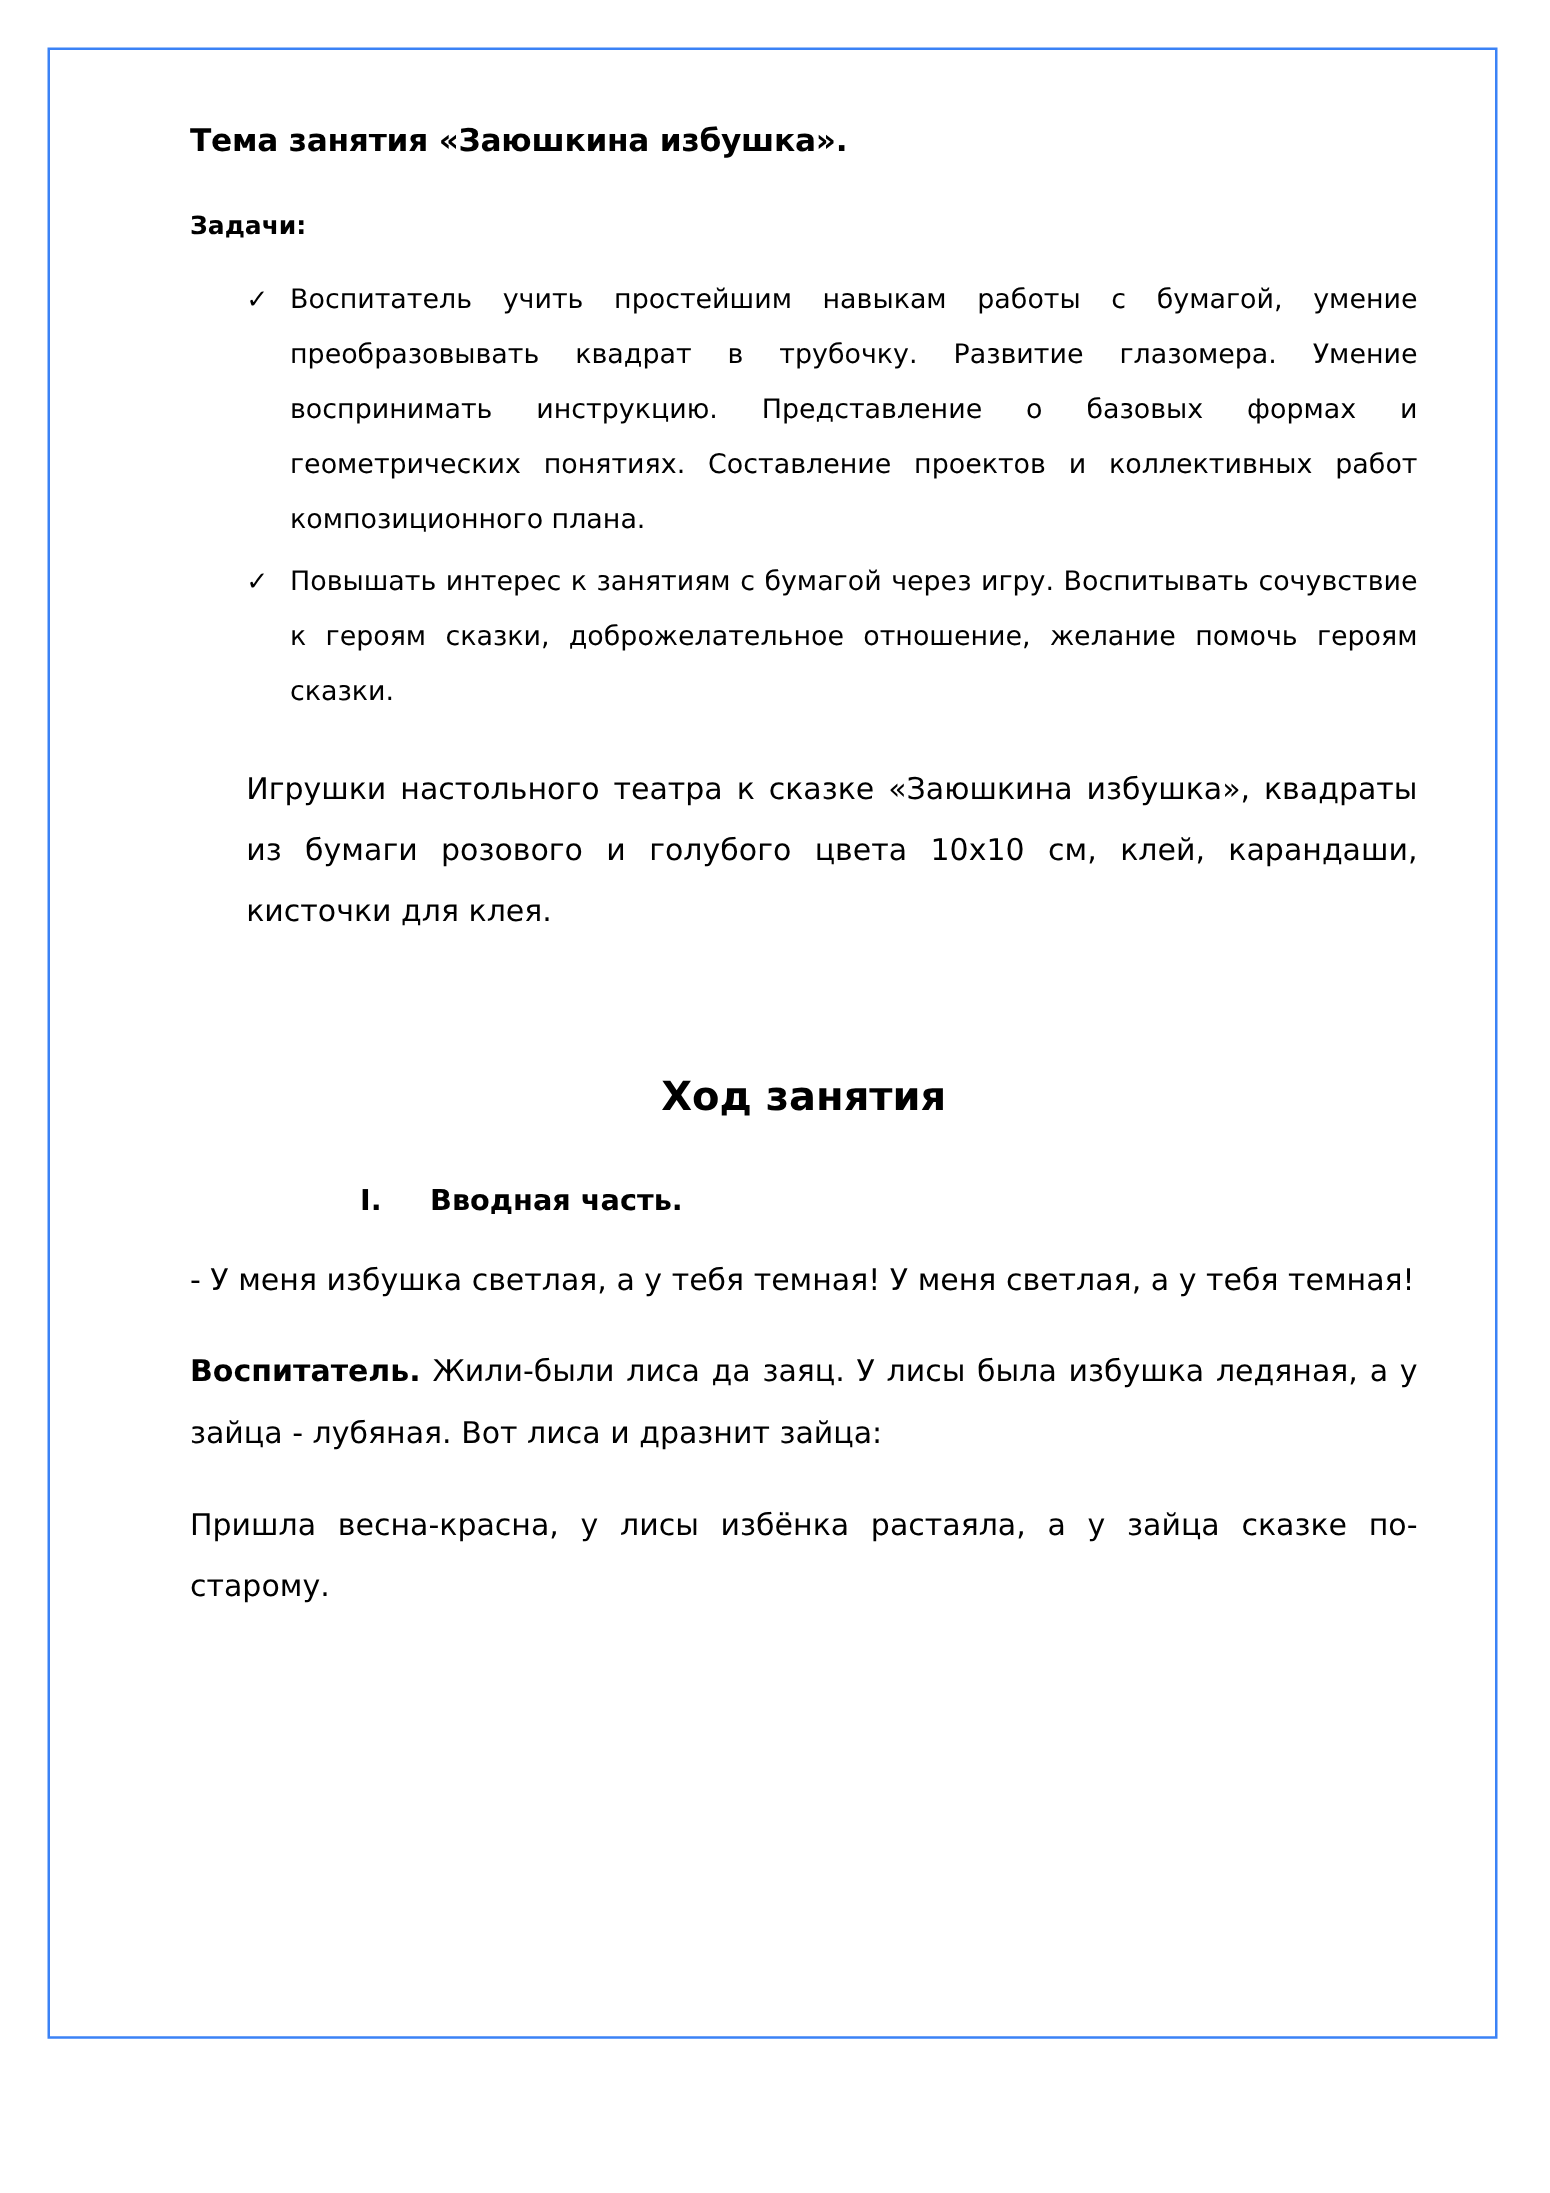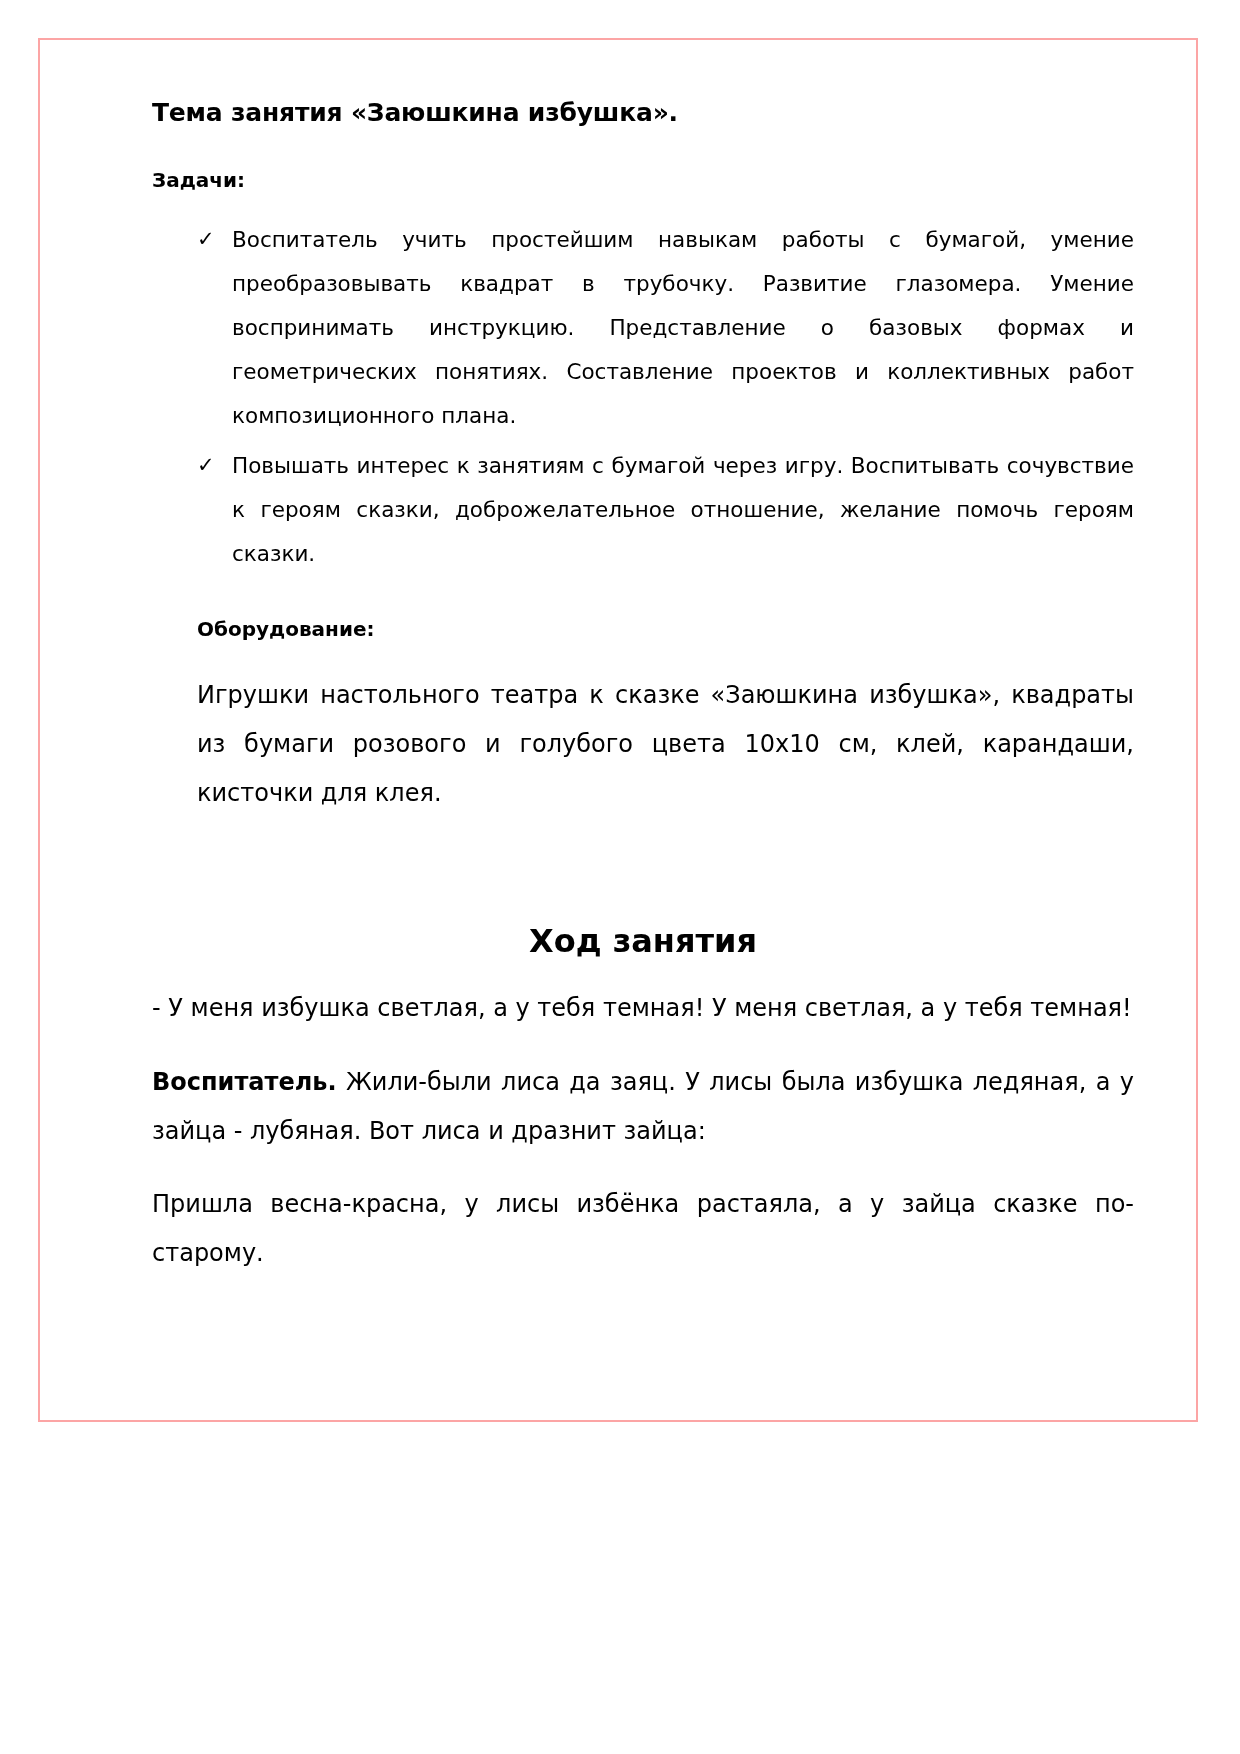--- a/index.html
+++ b/index.html
@@ -14,22 +14,22 @@
     color: #000000;
     -webkit-font-smoothing: none;
   }
 
   
   .page-frame {
     position: absolute;
     left: 38px;
     top: 38px;
     width: 1160px;   
-    height: 1384px;  
-    border: 2px solid #fca5a5;
+    height: 1593px;  
+    border: 2px solid #3b82f6;
     box-sizing: border-box;
     background: #ffffff;
   }
 
   .page-inner {
     position: absolute;
     left: 0;
     top: 0;
     right: 0;
     bottom: 0;
@@ -133,26 +133,28 @@
       <li>
         <span class="check-mark">✓</span>
         <span>Воспитатель учить простейшим навыкам работы с бумагой, умение преобразовывать квадрат в трубочку. Развитие глазомера. Умение воспринимать инструкцию. Представление о базовых формах и геометрических понятиях. Составление проектов и коллективных работ композиционного плана.</span>
       </li>
       <li>
         <span class="check-mark">✓</span>
         <span>Повышать интерес к занятиям с бумагой через игру. Воспитывать сочувствие к героям сказки, доброжелательное отношение, желание помочь героям сказки.</span>
       </li>
     </ul>
 
-    <div class="section-label indented">Оборудование:</div>
 
     <p class="body-text tight-top">Игрушки настольного театра к сказке «Заюшкина избушка», квадраты из бумаги розового и голубого цвета 10x10 см, клей, карандаши, кисточки для клея.</p>
 
     <div class="center-heading">Ход занятия</div>
 
+    <div class="numbered-heading">
+      <span class="num">I.</span><span>Вводная часть.</span>
+    </div>
 
     <p class="body-text flush">- У меня избушка светлая, а у тебя темная! У меня светлая, а у тебя темная!</p>
 
     <p class="body-text flush">
       <span class="bold-inline">Воспитатель.</span><span> Жили-были лиса да заяц. У лисы была избушка ледяная, а у зайца - лубяная. Вот лиса и дразнит зайца:</span>
     </p>
 
     <p class="body-text flush">Пришла весна-красна, у лисы избёнка растаяла, а у зайца сказке по-старому.</p>
 
   </div>

